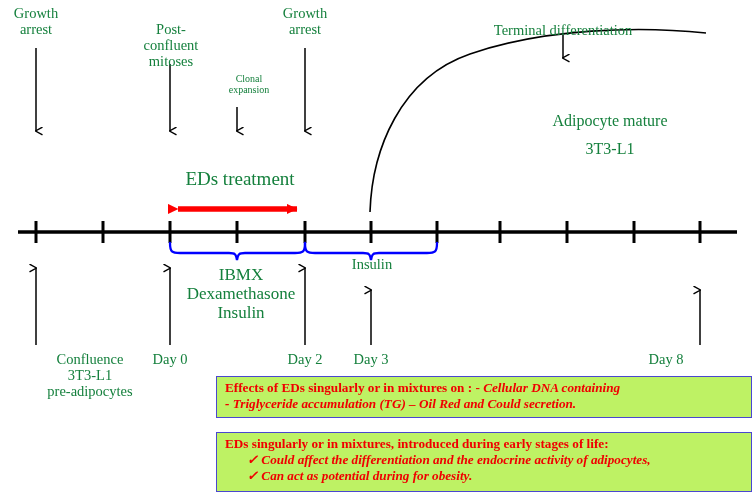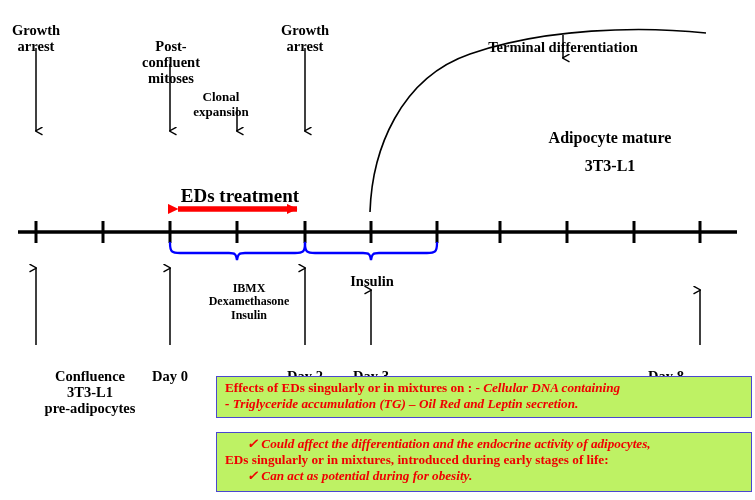--- a/index.html
+++ b/index.html
@@ -10,26 +10,25 @@
   #diagram {
     position: relative;
     width: 755px;
     height: 500px;
     background: #ffffff;
     font-family: "Liberation Serif", "DejaVu Serif", serif;
     overflow: hidden;
   }
   .lbl {
     position: absolute;
-    font-weight: bold;
-    color: #000000;
+    font-weight: normal;
+    color: #15803d;
     text-align: center;
     line-height: 1.12;
     white-space: pre-line;
-    margin-top: 17px;
   }
   .svg-layer {
     position: absolute;
     left: 0;
     top: 0;
     width: 755px;
     height: 500px;
   }
   .box {
     position: absolute;
@@ -109,57 +108,57 @@
     </g>
   </svg>
 
   <div class="lbl" style="left:0px; top:5px; width:72px; font-size:14.5px;">Growth
 arrest</div>
 
   <div class="lbl" style="left:128px; top:21px; width:86px; font-size:14.5px;">Post-
 confluent
 mitoses</div>
 
-  <div class="lbl" style="left:180px; top:73px; width:82px; font-size:13px;">Clonal
+  <div class="lbl" style="left:208px; top:73px; width:82px; font-size:10px;">Clonal
 expansion</div>
 
   <div class="lbl" style="left:269px; top:5px; width:72px; font-size:14.5px;">Growth
 arrest</div>
 
   <div class="lbl" style="left:455px; top:22px; width:216px; font-size:14.5px;">Terminal differentiation</div>
 
   <div class="lbl" style="left:510px; top:112px; width:200px; font-size:16px;">Adipocyte mature</div>
 
   <div class="lbl" style="left:510px; top:140px; width:200px; font-size:16px;">3T3-L1</div>
 
   <div class="lbl" style="left:160px; top:168px; width:160px; font-size:19px;">EDs treatment</div>
 
-  <div class="lbl" style="left:186px; top:265px; width:126px; font-size:12px;">IBMX
+  <div class="lbl" style="left:178px; top:265px; width:126px; font-size:17px;">IBMX
 Dexamethasone
 Insulin</div>
 
   <div class="lbl" style="left:336px; top:256px; width:72px; font-size:14.5px;">Insulin</div>
 
   <div class="lbl" style="left:132px; top:351px; width:76px; font-size:14.5px;">Day 0</div>
 
   <div class="lbl" style="left:267px; top:351px; width:76px; font-size:14.5px;">Day 2</div>
 
   <div class="lbl" style="left:333px; top:351px; width:76px; font-size:14.5px;">Day 3</div>
 
   <div class="lbl" style="left:628px; top:351px; width:76px; font-size:14.5px;">Day 8</div>
 
   <div class="lbl" style="left:0px; top:351px; width:140px; font-size:14.5px;padding-left:20px;">Confluence
 3T3-L1
 pre-adipocytes</div>
 
 
   <div class="box" style="left:216px; top:376px; width:536px; height:42px;">
     <div class="line"><span>Effects of EDs singularly or in mixtures on : - </span><i>Cellular DNA containing</i></div>
-    <div class="line"><i>- Triglyceride accumulation (TG) – Oil Red and Leptin secretion.</i></div>
+    <div class="line"><i>- Triglyceride accumulation (TG) – Oil Red and Could secretion.</i></div>
   </div>
 
   <div class="box" style="left:216px; top:432px; width:536px; height:60px;">
+    <div class="line">EDs singularly or in mixtures, introduced during early stages of life:</div>
     <div class="line ind"><i>✓ Could affect the differentiation and the endocrine activity of adipocytes,</i></div>
-    <div class="line">EDs singularly or in mixtures, introduced during early stages of life:</div>
     <div class="line ind"><i>✓ Can act as potential during for obesity.</i></div>
   </div>
 
 </div>
 
 </body></html>

